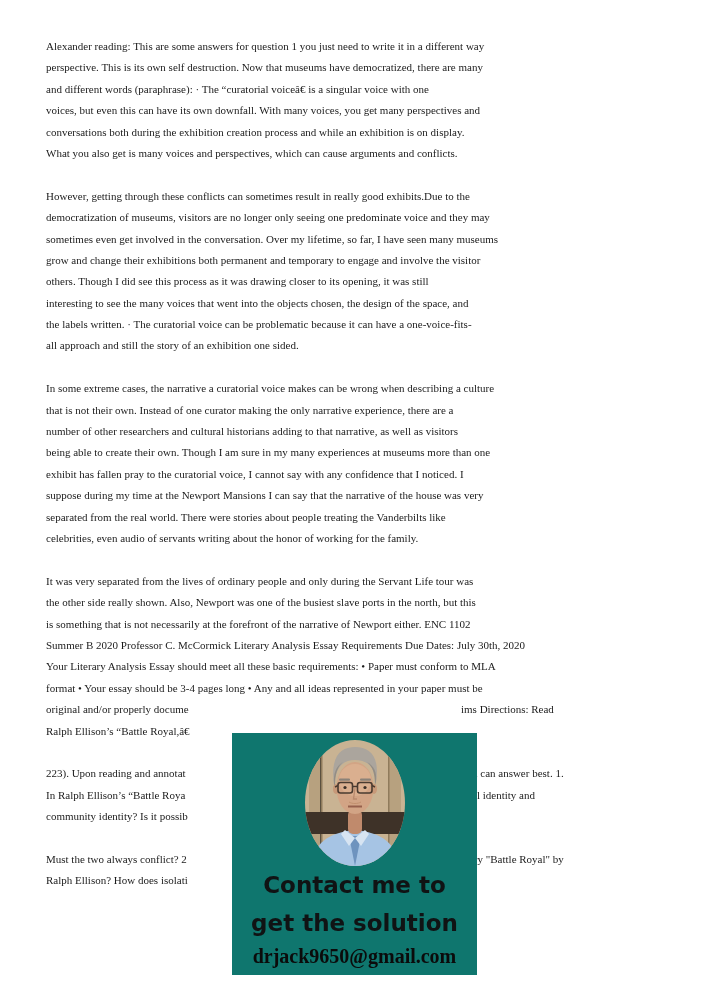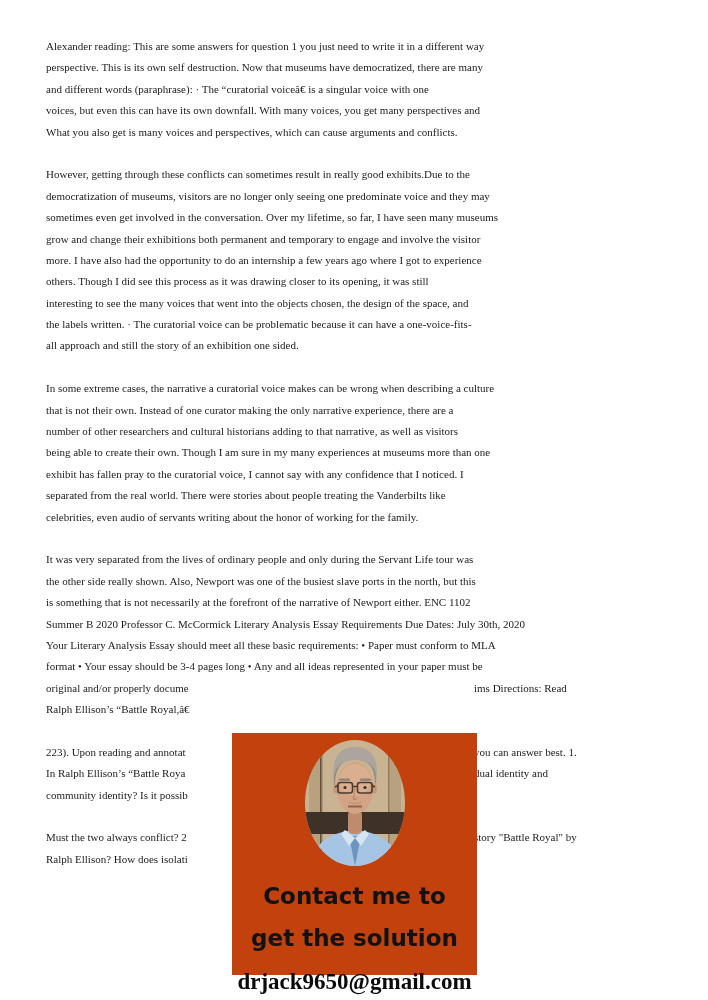--- a/index.html
+++ b/index.html
@@ -13,21 +13,21 @@
   .text-body {
     position:absolute;
     left:46px; top:36px;
     width:632px;
     font-size:11px;
     line-height:21.4px;
     color:#1b1b1b;
   }
   .paragraph { margin:0 0 21.4px 0; }
   .line { white-space:nowrap; height:21.4px; position:relative; }
-  .frag-right { position:absolute; left:428px; top:0; }
+  .frag-right { position:absolute; left:415px; top:0; }
 
   .promo-overlay {
     position:absolute;
     left:232px; top:733px;
     width:245px; height:242px;
     z-index:10;
     display:flex;
     flex-direction:column;
     align-items:center;
   }
@@ -45,57 +45,58 @@
     font-size:23px;
     line-height:30px;
     color:#101314;
     text-align:center;
     margin-top:4px;
     white-space:nowrap;
   }
   .promo-email {
     font-family:"Liberation Serif", serif;
     font-weight:bold;
-    font-size:23px;
+    font-size:20px;
     line-height:28px;
     color:#0b0b0b;
     margin-top:4px;
     white-space:nowrap;
   }
 </style>
 </head>
 <body>
 
 <div class="page">
 
   <div class="text-body" id="text-body">
       <div class="paragraph">
         <div class="line">Alexander reading: This are some answers for question 1 you just need to write it in a different way</div>
         <div class="line">perspective. This is its own self destruction. Now that museums have democratized, there are many</div>
         <div class="line">and different words (paraphrase): · The “curatorial voiceâ€ is a singular voice with one</div>
         <div class="line">voices, but even this can have its own downfall. With many voices, you get many perspectives and</div>
+        <div class="line">conversations both during the exhibition creation process and while an exhibition is on display.</div>
         <div class="line">What you also get is many voices and perspectives, which can cause arguments and conflicts.</div>
       </div>
       <div class="paragraph">
         <div class="line">However, getting through these conflicts can sometimes result in really good exhibits.Due to the</div>
         <div class="line">democratization of museums, visitors are no longer only seeing one predominate voice and they may</div>
         <div class="line">sometimes even get involved in the conversation. Over my lifetime, so far, I have seen many museums</div>
         <div class="line">grow and change their exhibitions both permanent and temporary to engage and involve the visitor</div>
-        <div class="line">more. I have also had the opportunity to do an internship a few years ago where I got to experience</div>
         <div class="line">others. Though I did see this process as it was drawing closer to its opening, it was still</div>
         <div class="line">interesting to see the many voices that went into the objects chosen, the design of the space, and</div>
         <div class="line">the labels written. · The curatorial voice can be problematic because it can have a one-voice-fits-</div>
         <div class="line">all approach and still the story of an exhibition one sided.</div>
       </div>
       <div class="paragraph">
         <div class="line">In some extreme cases, the narrative a curatorial voice makes can be wrong when describing a culture</div>
         <div class="line">that is not their own. Instead of one curator making the only narrative experience, there are a</div>
         <div class="line">number of other researchers and cultural historians adding to that narrative, as well as visitors</div>
         <div class="line">being able to create their own. Though I am sure in my many experiences at museums more than one</div>
         <div class="line">exhibit has fallen pray to the curatorial voice, I cannot say with any confidence that I noticed. I</div>
+        <div class="line">suppose during my time at the Newport Mansions I can say that the narrative of the house was very</div>
         <div class="line">separated from the real world. There were stories about people treating the Vanderbilts like</div>
         <div class="line">celebrities, even audio of servants writing about the honor of working for the family.</div>
       </div>
       <div class="paragraph">
         <div class="line">It was very separated from the lives of ordinary people and only during the Servant Life tour was</div>
         <div class="line">the other side really shown. Also, Newport was one of the busiest slave ports in the north, but this</div>
         <div class="line">is something that is not necessarily at the forefront of the narrative of Newport either. ENC 1102</div>
         <div class="line">Summer B 2020 Professor C. McCormick Literary Analysis Essay Requirements Due Dates: July 30th, 2020</div>
         <div class="line">Your Literary Analysis Essay should meet all these basic requirements: • Paper must conform to MLA</div>
         <div class="line">format • Your essay should be 3-4 pages long • Any and all ideas represented in your paper must be</div>
@@ -106,21 +107,21 @@
         <div class="line"><span class="frag-left">223). Upon reading and annotat</span><span class="frag-right">you can answer best. 1.</span></div>
         <div class="line"><span class="frag-left">In Ralph Ellison’s “Battle Roya</span><span class="frag-right">dual identity and</span></div>
         <div class="line"><span class="frag-left">community identity? Is it possib</span><span class="frag-right"></span></div>
       </div>
       <div class="paragraph">
         <div class="line"><span class="frag-left">Must the two always conflict? 2</span><span class="frag-right">story "Battle Royal" by</span></div>
         <div class="line"><span class="frag-left">Ralph Ellison? How does isolati</span><span class="frag-right"></span></div>
       </div>
     </div>
 
-  <div class="promo-overlay" id="promo-overlay" style="background: #c2410c; color: rgb(16, 19, 20); gap: 11px;">
+  <div class="promo-overlay" id="promo-overlay" style="background: #0f766e; color: rgb(16, 19, 20);">
     <div class="photo">
       <svg width="100" height="126" viewBox="0 0 100 126" xmlns="http://www.w3.org/2000/svg">
 
         <rect x="0" y="0" width="100" height="126" fill="#C9B393"></rect>
         <rect x="4" y="0" width="12" height="126" fill="#B7A17F"></rect>
         <rect x="84" y="0" width="12" height="126" fill="#B7A17F"></rect>
         <rect x="15" y="0" width="2" height="126" fill="#93targets7E5E" fill-opacity="0.5"></rect>
         <rect x="16" y="0" width="1.5" height="126" fill="#8F7B5C"></rect>
         <rect x="83" y="0" width="1.5" height="126" fill="#8F7B5C"></rect>
 
@@ -156,17 +157,17 @@
         <circle cx="40" cy="47.5" r="1.6" fill="#3A2E26"></circle>
         <circle cx="60" cy="47.5" r="1.6" fill="#3A2E26"></circle>
 
         <path d="M50,48 L48.5,59 L52,59" fill="none" stroke="#B98A6D" stroke-width="1.3"></path>
 
         <line x1="43" y1="66.5" x2="57" y2="66.5" stroke="#96604C" stroke-width="1.8"></line>
         <path d="M44,62 C47,64 53,64 56,62" fill="none" stroke="#C1906F" stroke-width="1"></path>
       </svg>
     </div>
     <div class="promo-heading">Contact me to</div>
-    <div class="promo-heading" style="margin-top:1px;">get the solution</div>
+    <div class="promo-heading" style="margin-top:8px;">get the solution</div>
     <div class="promo-email">drjack9650@gmail.com</div>
   </div>
 
 </div>
 
 </body></html>

